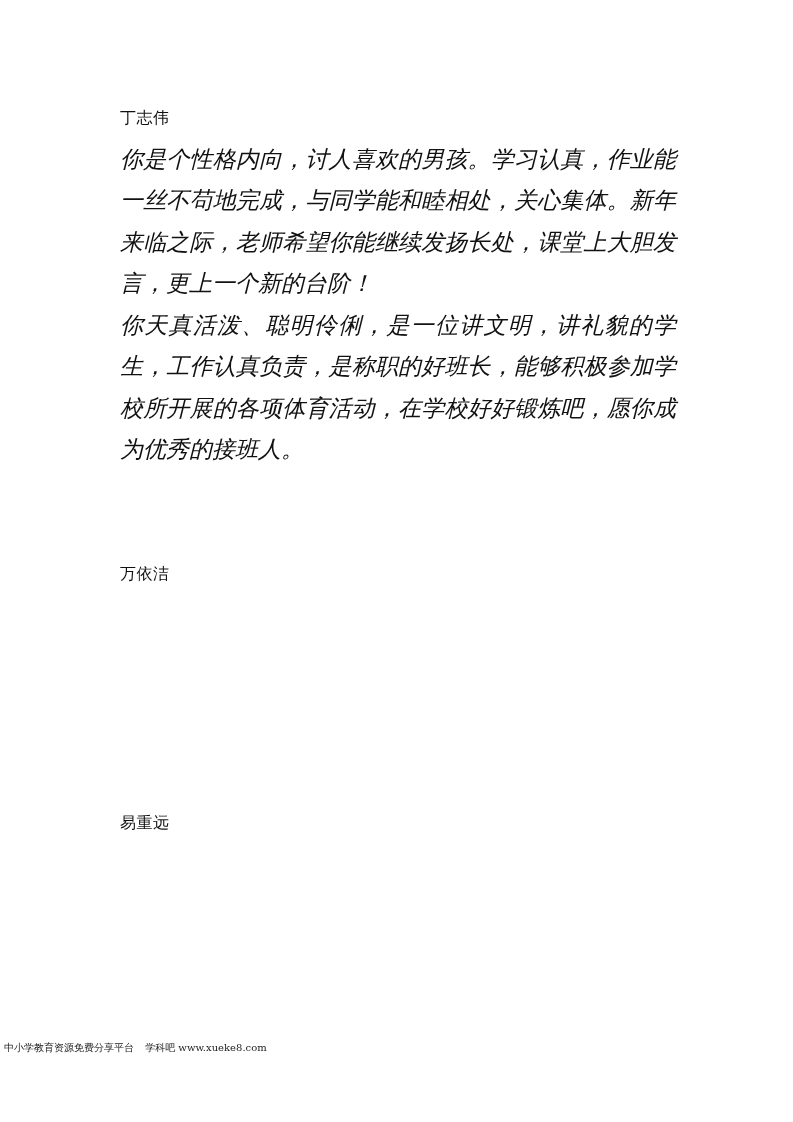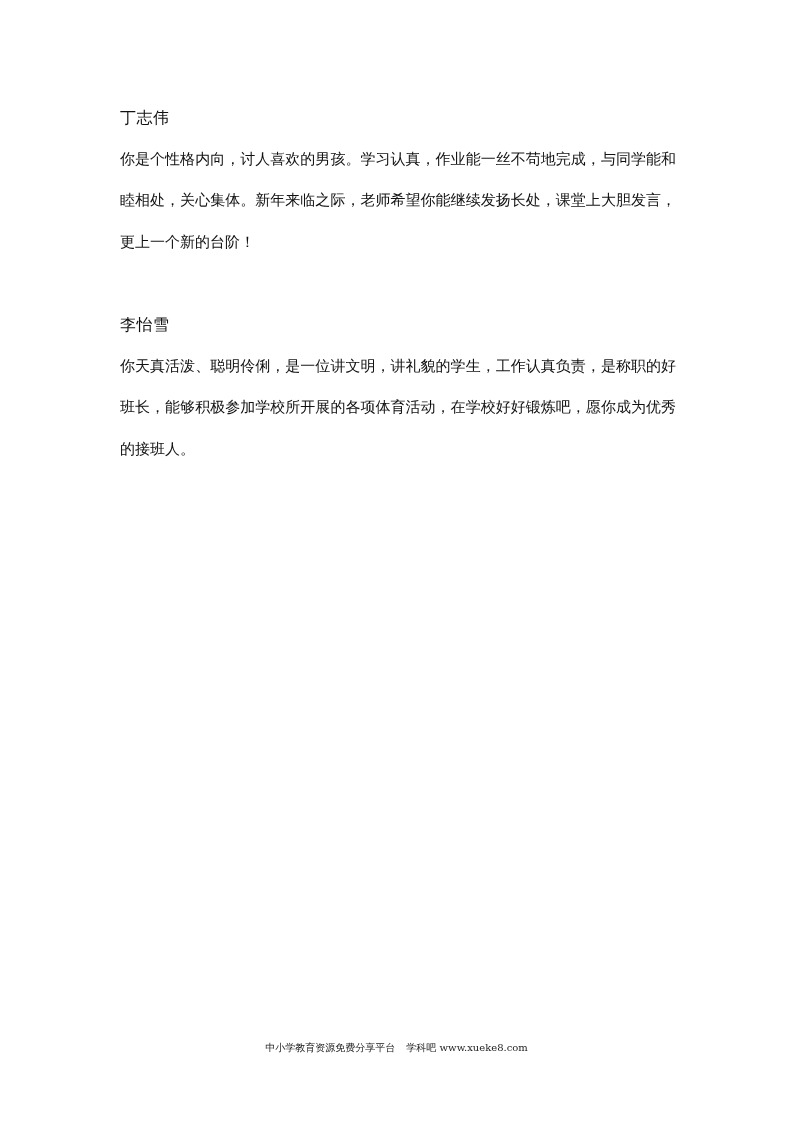--- a/index.html
+++ b/index.html
@@ -21,55 +21,56 @@
       width: 560px;
     }
     .name {
       font-size: 16px;
       line-height: 41px;
       height: 41px;
       white-space: nowrap;
       letter-spacing: 0.5px;
     }
     .para {
-      font-size: 15px;
+      font-size: 23px;
       line-height: 41.3px;
       margin-top: 1px;
       width: 556px;
       letter-spacing: 0px;
       text-align: justify;
       word-break: break-all;
+      font-style: italic;
     }
     .footer {
       position: absolute;
       left: 0;
       width: 793px;
       top: 1040px;
-      text-align: center;
       font-size: 10px;
       line-height: 16px;
       color: #222222;
     }
     .footer span { margin: 0 4px; }
   </style>
 </head>
 <body>
 
 <div class="block" style="top:97px;">
   <div class="name">丁志伟</div>
   <div class="para">你是个性格内向，讨人喜欢的男孩。学习认真，作业能一丝不苟地完成，与同学能和睦相处，关心集体。新年来临之际，老师希望你能继续发扬长处，课堂上大胆发言，更上一个新的台阶！</div>
 </div>
 
 <div class="block" style="top:304px;">
-  <div class="name">李怡雪</div>
   <div class="para">你天真活泼、聪明伶俐，是一位讲文明，讲礼貌的学生，工作认真负责，是称职的好班长，能够积极参加学校所开展的各项体育活动，在学校好好锻炼吧，愿你成为优秀的接班人。</div>
 </div>
 
 <div class="block" style="top:553px;">
+  <div class="name">万依洁</div>
 </div>
 
 <div class="block" style="top:802px;">
+  <div class="name">易重远</div>
 </div>
 
 <div class="footer">
   <span>中小学教育资源免费分享平台</span>
   <span>学科吧 www.xueke8.com</span>
 </div>
 
 </body></html>

